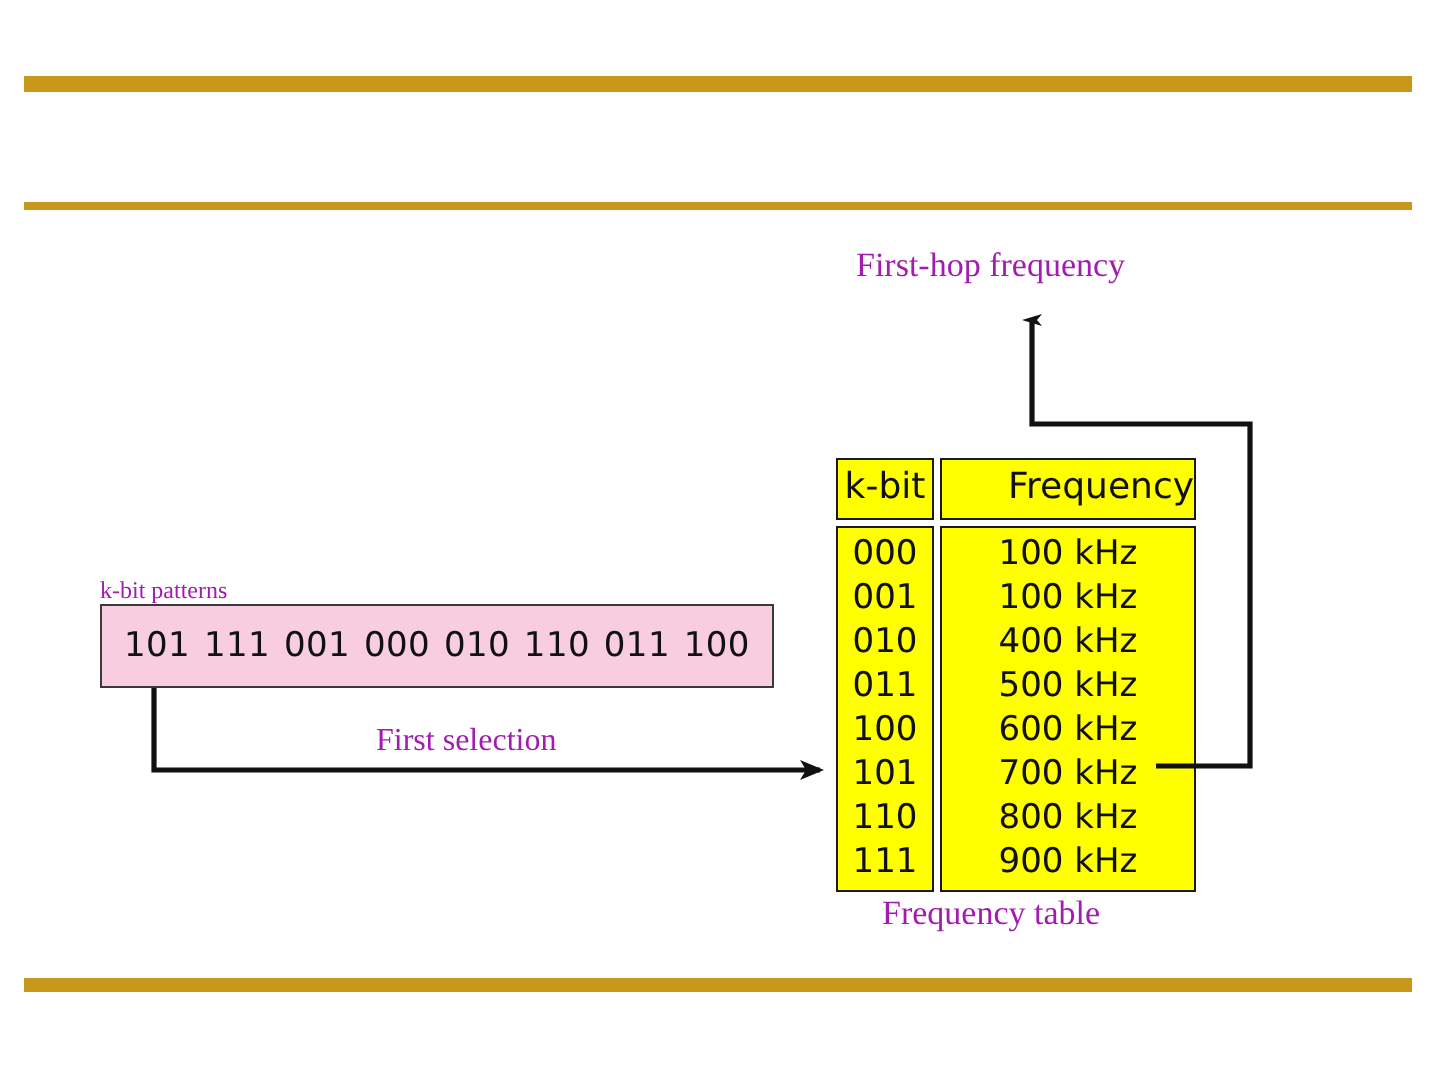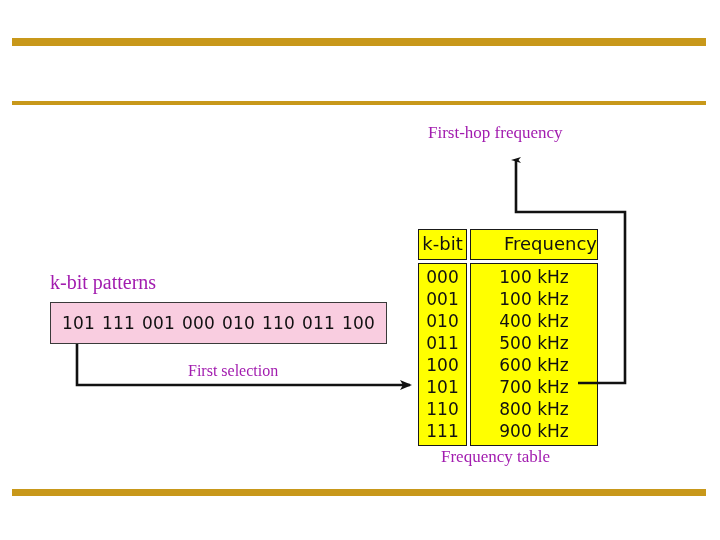--- a/index.html
+++ b/index.html
@@ -62,22 +62,22 @@
     white-space: nowrap;
   }
 
   #label-first-hop {
     left: 428px;
     top: 123px;
     font-size: 17px;
   }
   #label-kbit-patterns {
     left: 50px;
-    top: 271px;
-    font-size: 20px;
+    top: 288px;
+    font-size: 12px;
   }
   #label-first-selection {
     left: 188px;
     top: 362px;
     font-size: 16px;
   }
   #label-frequency-table {
     left: 441px;
     top: 447px;
     font-size: 17px;

